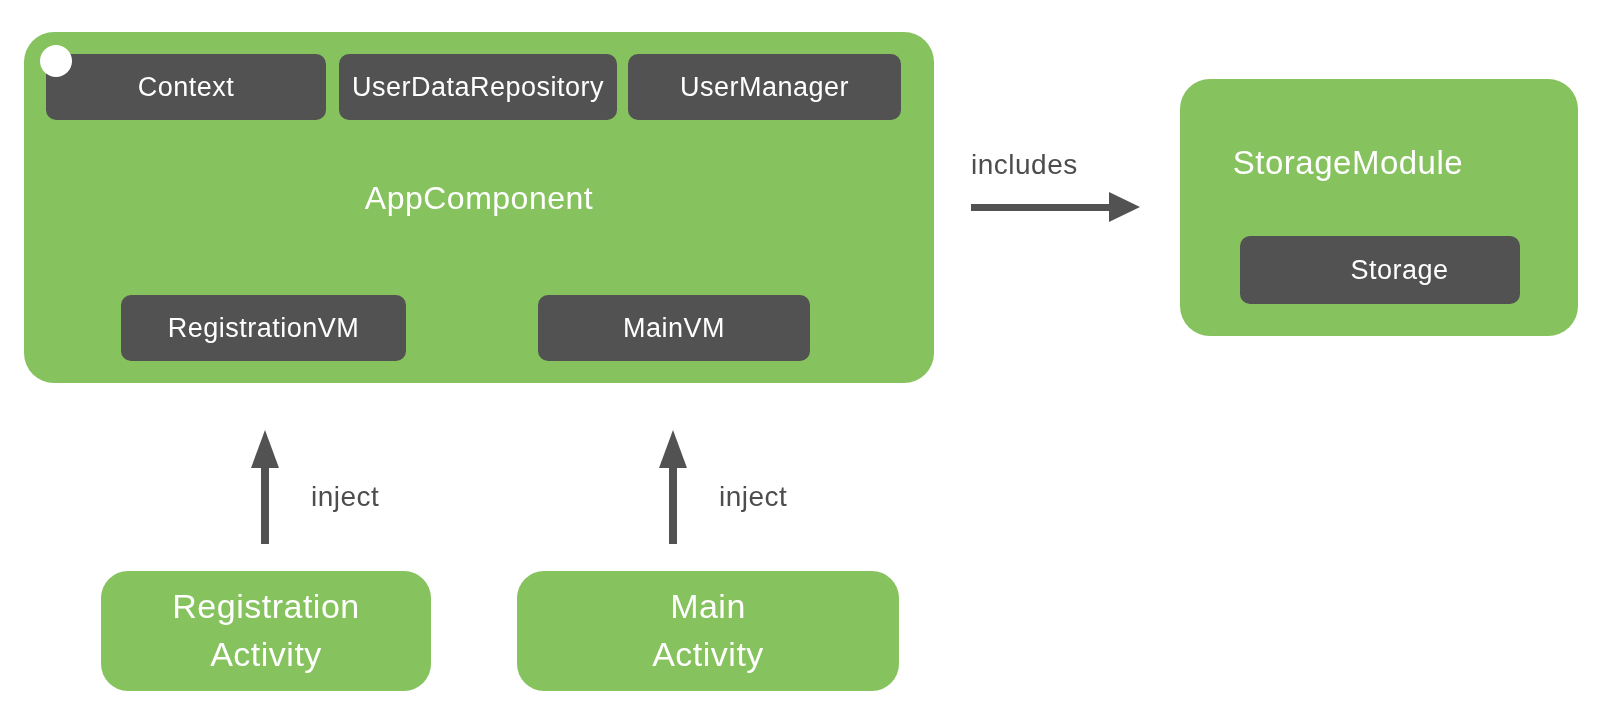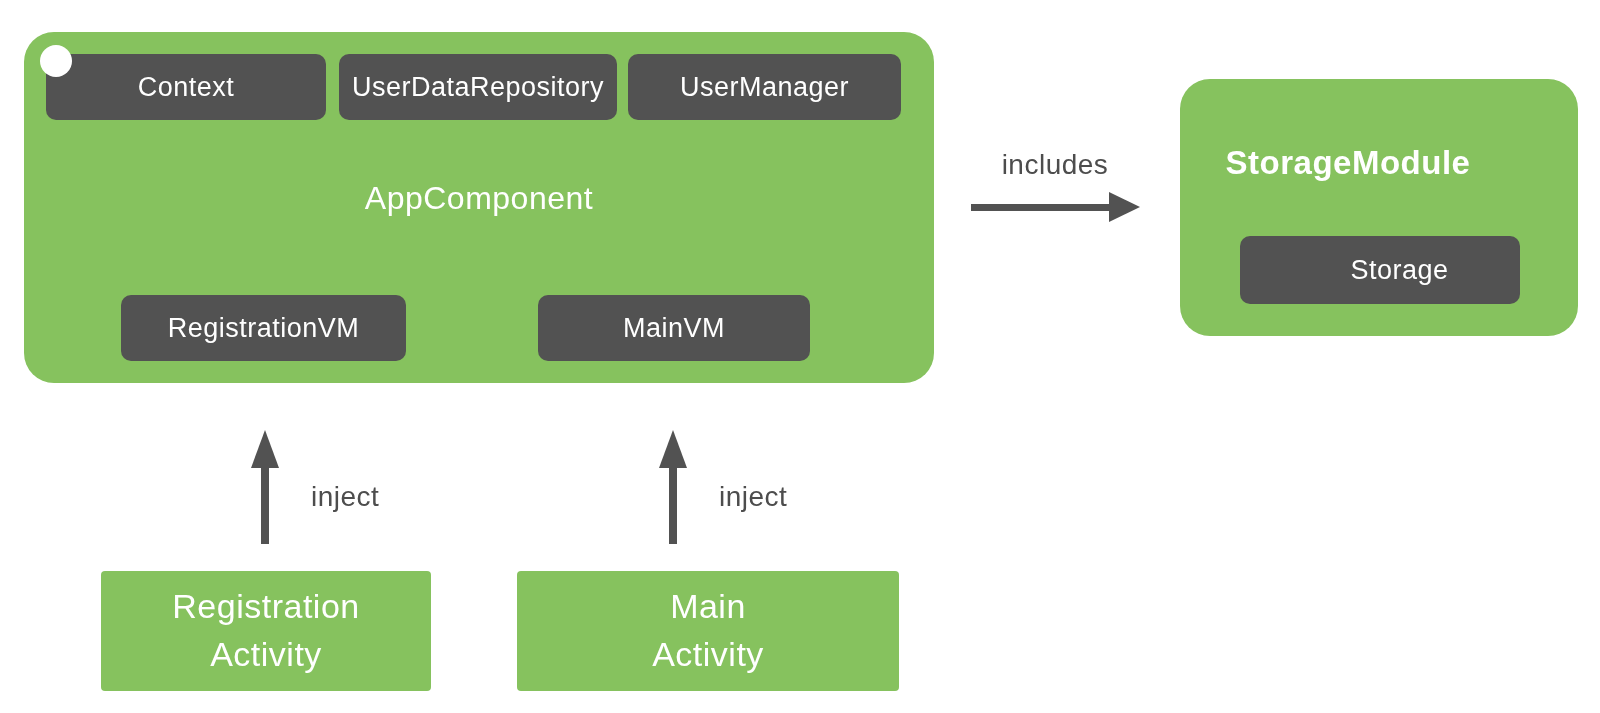--- a/index.html
+++ b/index.html
@@ -85,21 +85,21 @@
     width: 0; height: 0;
     top: 422px;
     border-left: 14px solid transparent;
     border-right: 14px solid transparent;
     border-bottom: 38px solid var(--dark);
   }
 
   .activity-box {
     position: absolute;
     background: var(--green);
-    border-radius: 4px;
+    border-radius: 27px;
     display: flex; flex-direction: column;
     align-items: center; justify-content: center;
     color: var(--white);
     font-size: 34px;
     line-height: 1.28;
     text-align: center;
     letter-spacing: 0.5px;
   }
 </style>
 </head>
@@ -124,27 +124,27 @@
 
   <div class="component-title" style="left:16px; top:172px; width:910px; font-size:32px;">AppComponent</div>
 
   <div class="dark-box" style="left:113px; top:287px; width:285px; height:66px; z-index:2;">
     <span>RegistrationVM</span>
   </div>
   <div class="dark-box" style="left:530px; top:287px; width:272px; height:66px; z-index:2;">
     <span>MainVM</span>
   </div>
 
-  <div class="arrow-label" style="left:963px; top:141px; width:168px; text-align:center;">includes</div>
+  <div class="arrow-label" style="left:963px; top:141px; width:168px; ">includes</div>
   <div class="h-arrow-shaft"></div>
   <div class="h-arrow-head"></div>
 
   <div class="green-box" style="left:1172px; top:71px; width:398px; height:257px;">
   </div>
-  <div class="component-title" style="left:1172px; top:136px; width:336px; font-size:33px;font-weight:bold;">StorageModule</div>
+  <div class="component-title" style="left:1172px; top:136px; width:336px; font-size:33px;">StorageModule</div>
   <div class="dark-box" style="left:1232px; top:228px; width:280px; height:68px; z-index:2;padding-left:39px;">
     <span>Storage</span>
   </div>
 
   <div class="v-arrow-head" style="left:243px;"></div>
   <div class="v-arrow-shaft" style="left:253px;"></div>
   <div class="arrow-label" style="left:303px; top:473px;">inject</div>
 
   <div class="v-arrow-head" style="left:651px;"></div>
   <div class="v-arrow-shaft" style="left:661px;"></div>

